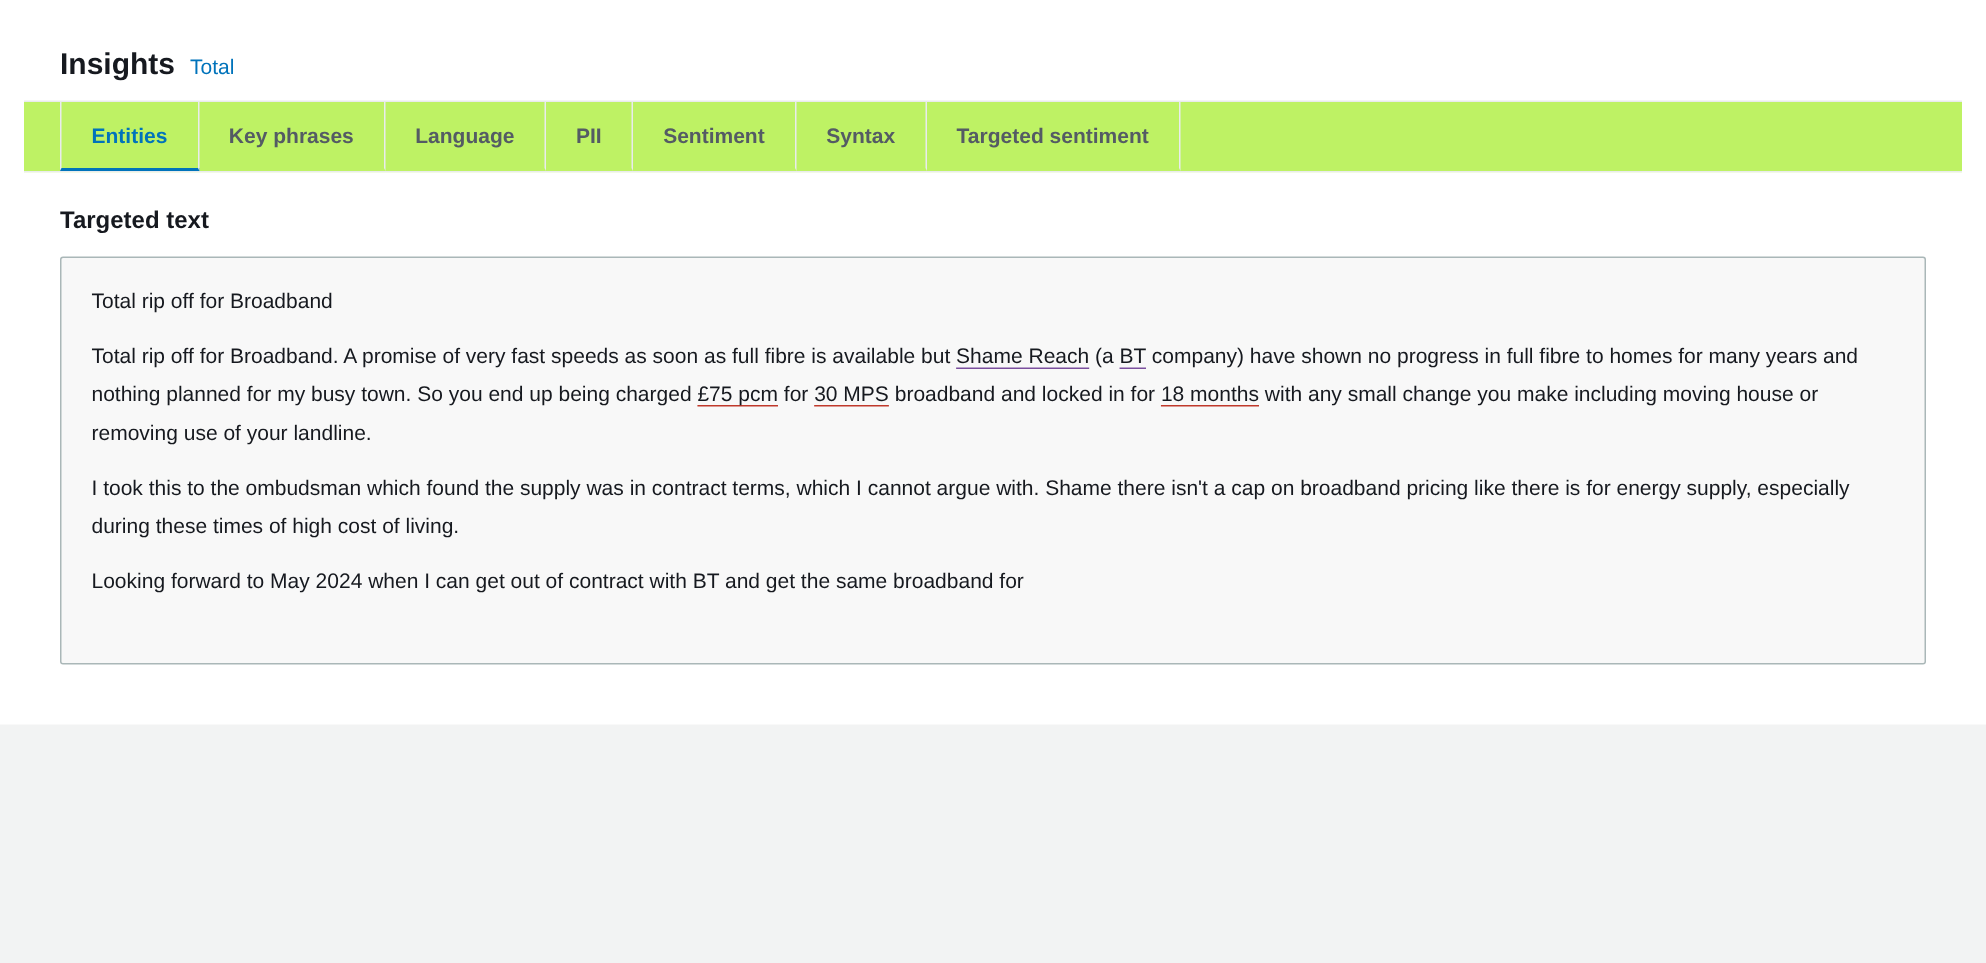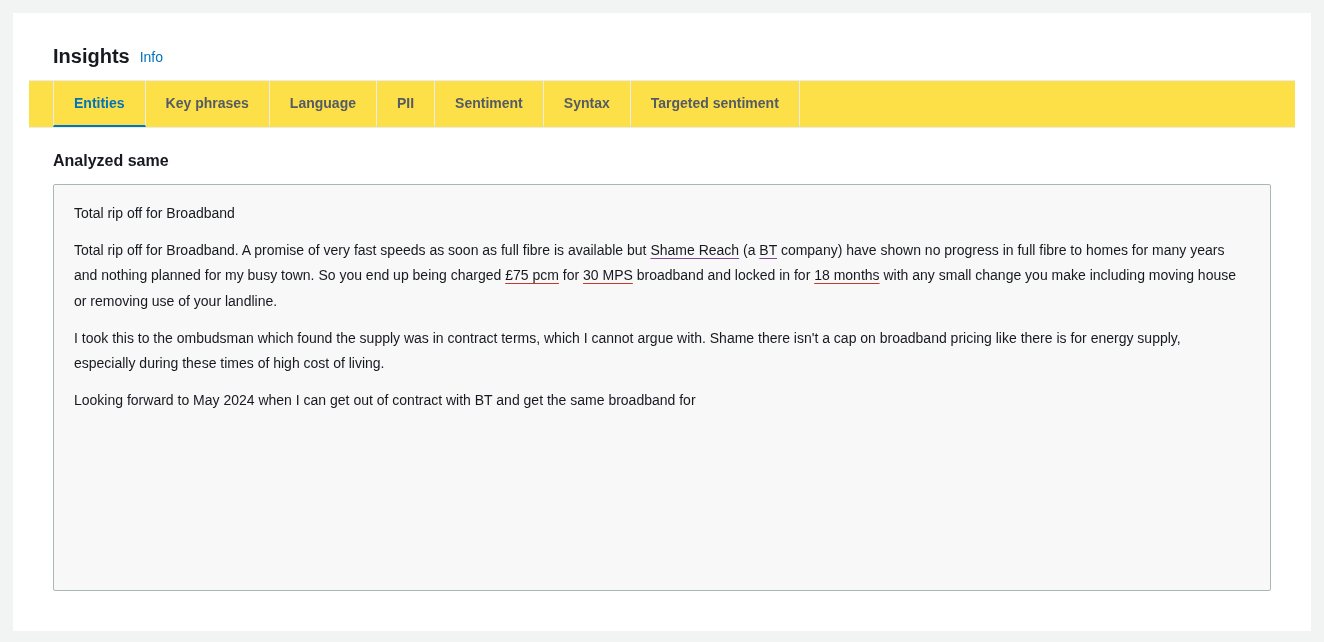--- a/index.html
+++ b/index.html
@@ -12,21 +12,21 @@
       font-family: -apple-system, BlinkMacSystemFont, "Amazon Ember", Arial, sans-serif;
       font-size: 14px;
       background: #f2f3f3;
       color: #16191f;
       width: 1324px;
       min-height: 642px;
     }
 
     .page-wrapper {
       background: #fff;
-      margin: 13px;
+      margin: 0;
       padding: 16px;
     }
 
     
     .header-section {
       padding: 16px 24px 12px 24px;
       border-bottom: 1px solid #e9ebed;
       background: #fff;
       display: flex;
       align-items: center;
@@ -42,21 +42,21 @@
     .info-link {
       color: #0073bb;
       font-size: 14px;
       font-weight: 400;
       cursor: pointer;
       text-decoration: none;
     }
 
     
     .tabs-section {
-      background: #fde047;
+      background: #bef264;
       border-bottom: 1px solid #e9ebed;
       padding: 0 24px;
     }
 
     .tabs-list {
       display: flex;
       list-style: none;
       gap: 0;
     }
 
@@ -94,21 +94,21 @@
       color: #16191f;
       margin-bottom: 14px;
     }
 
     
     .text-container {
       position: relative;
       border: 1px solid #aab7b8;
       background: #f8f8f8;
       border-radius: 2px;
-      height: 407px;
+      height: 272px;
       overflow: hidden;
     }
 
     .text-content {
       padding: 16px 20px;
       padding-right: 24px;
       height: 100%;
       overflow-y: scroll;
       line-height: 1.8;
       font-size: 14px;
@@ -161,37 +161,37 @@
       text-underline-offset: 3px;
     }
   </style>
 </head>
 <body>
 
 <div class="page-wrapper">
 
   <div class="header-section">
     <h1 class="page-title">Insights</h1>
-    <a class="info-link">Info</a>
+    <a class="info-link">Total</a>
   </div>
 
   <nav class="tabs-section">
     <ul class="tabs-list">
       <li class="tab-item active">Entities</li>
       <li class="tab-item">Key phrases</li>
       <li class="tab-item">Language</li>
       <li class="tab-item">PII</li>
       <li class="tab-item">Sentiment</li>
       <li class="tab-item">Syntax</li>
       <li class="tab-item">Targeted sentiment</li>
     </ul>
   </nav>
 
   <div class="main-content">
-    <h2 class="analyzed-text-title">Analyzed same</h2>
+    <h2 class="analyzed-text-title">Targeted text</h2>
 
     <div class="text-container">
       <div class="text-content">
         <p>Total rip off for Broadband</p>
         <p>
           Total rip off for Broadband. A promise of very fast speeds as soon as full fibre is available but
           <span class="entity-org">Shame Reach</span>
           (a <span class="entity-org">BT</span> company)
           have shown no progress in full fibre to homes for many years and nothing planned for my busy town. So you end up being
           charged <span class="entity-quantity">£75 pcm</span> for

